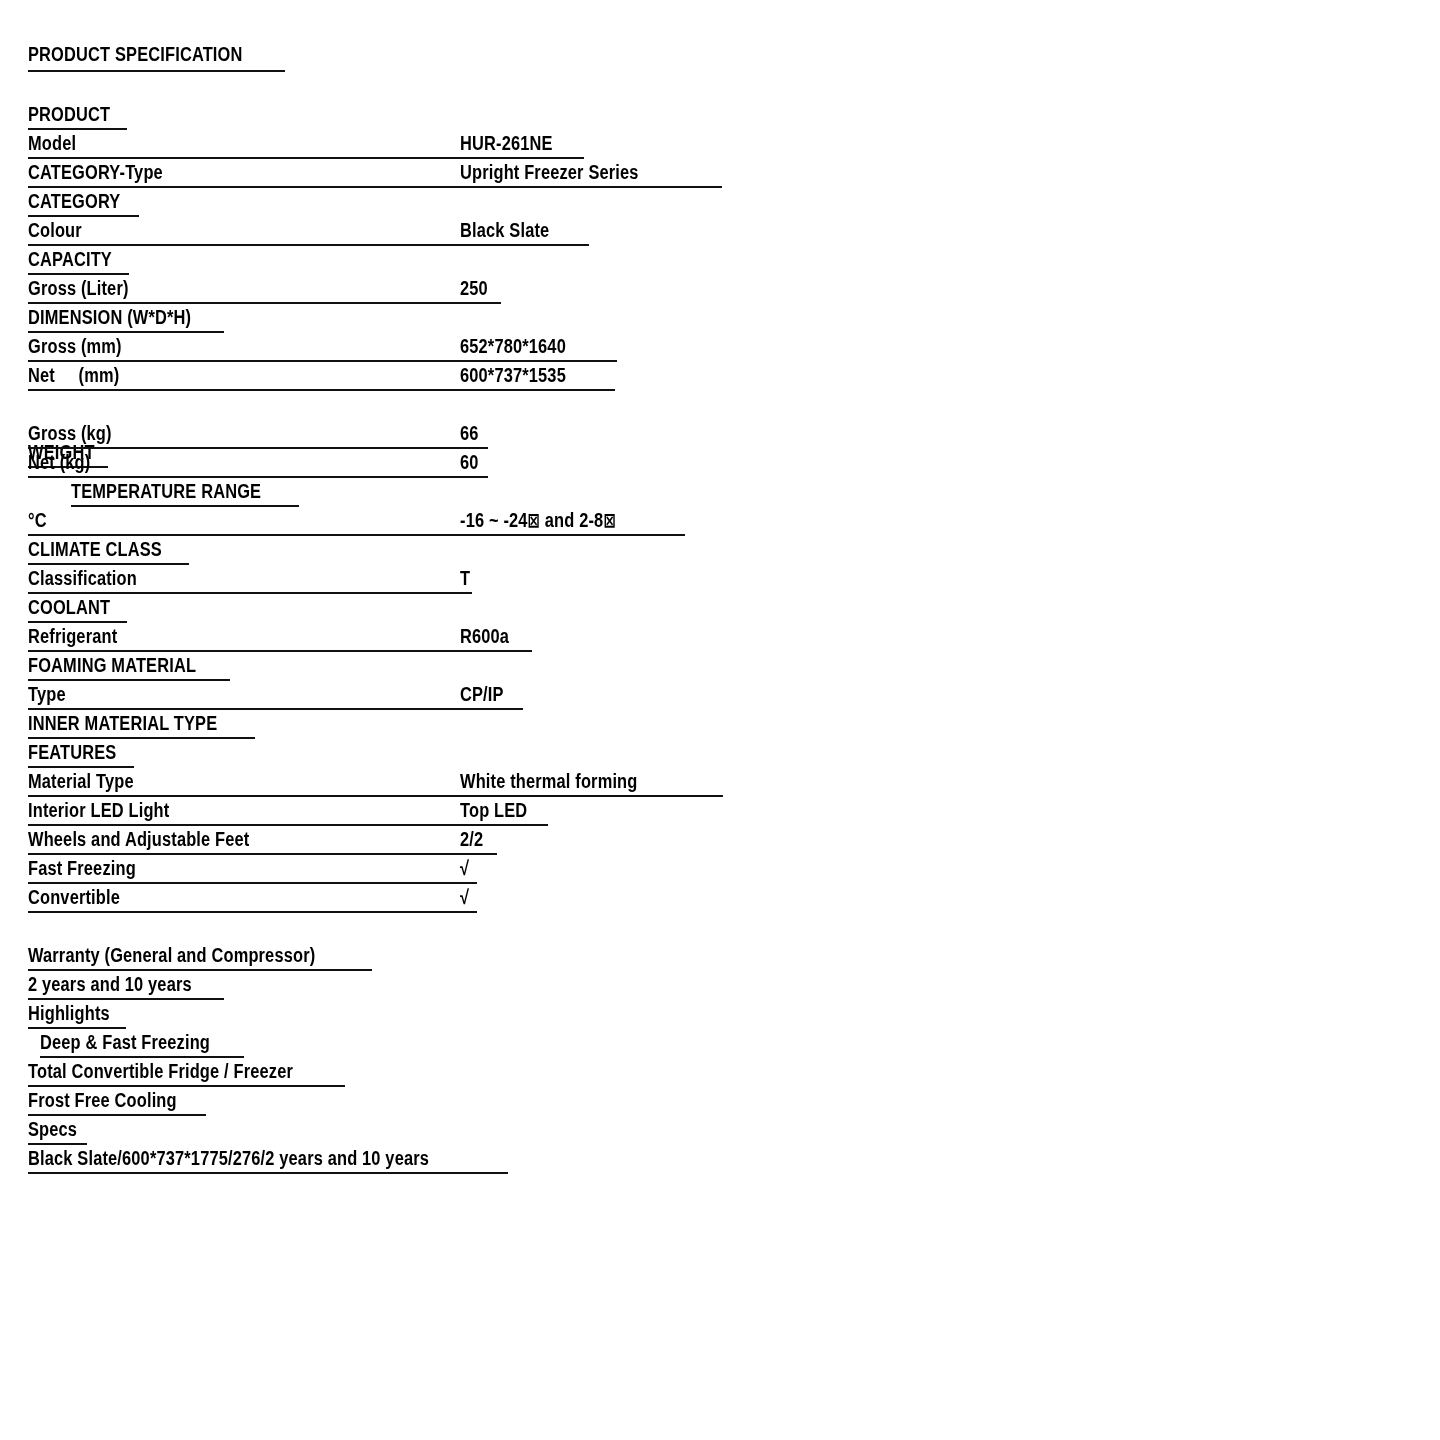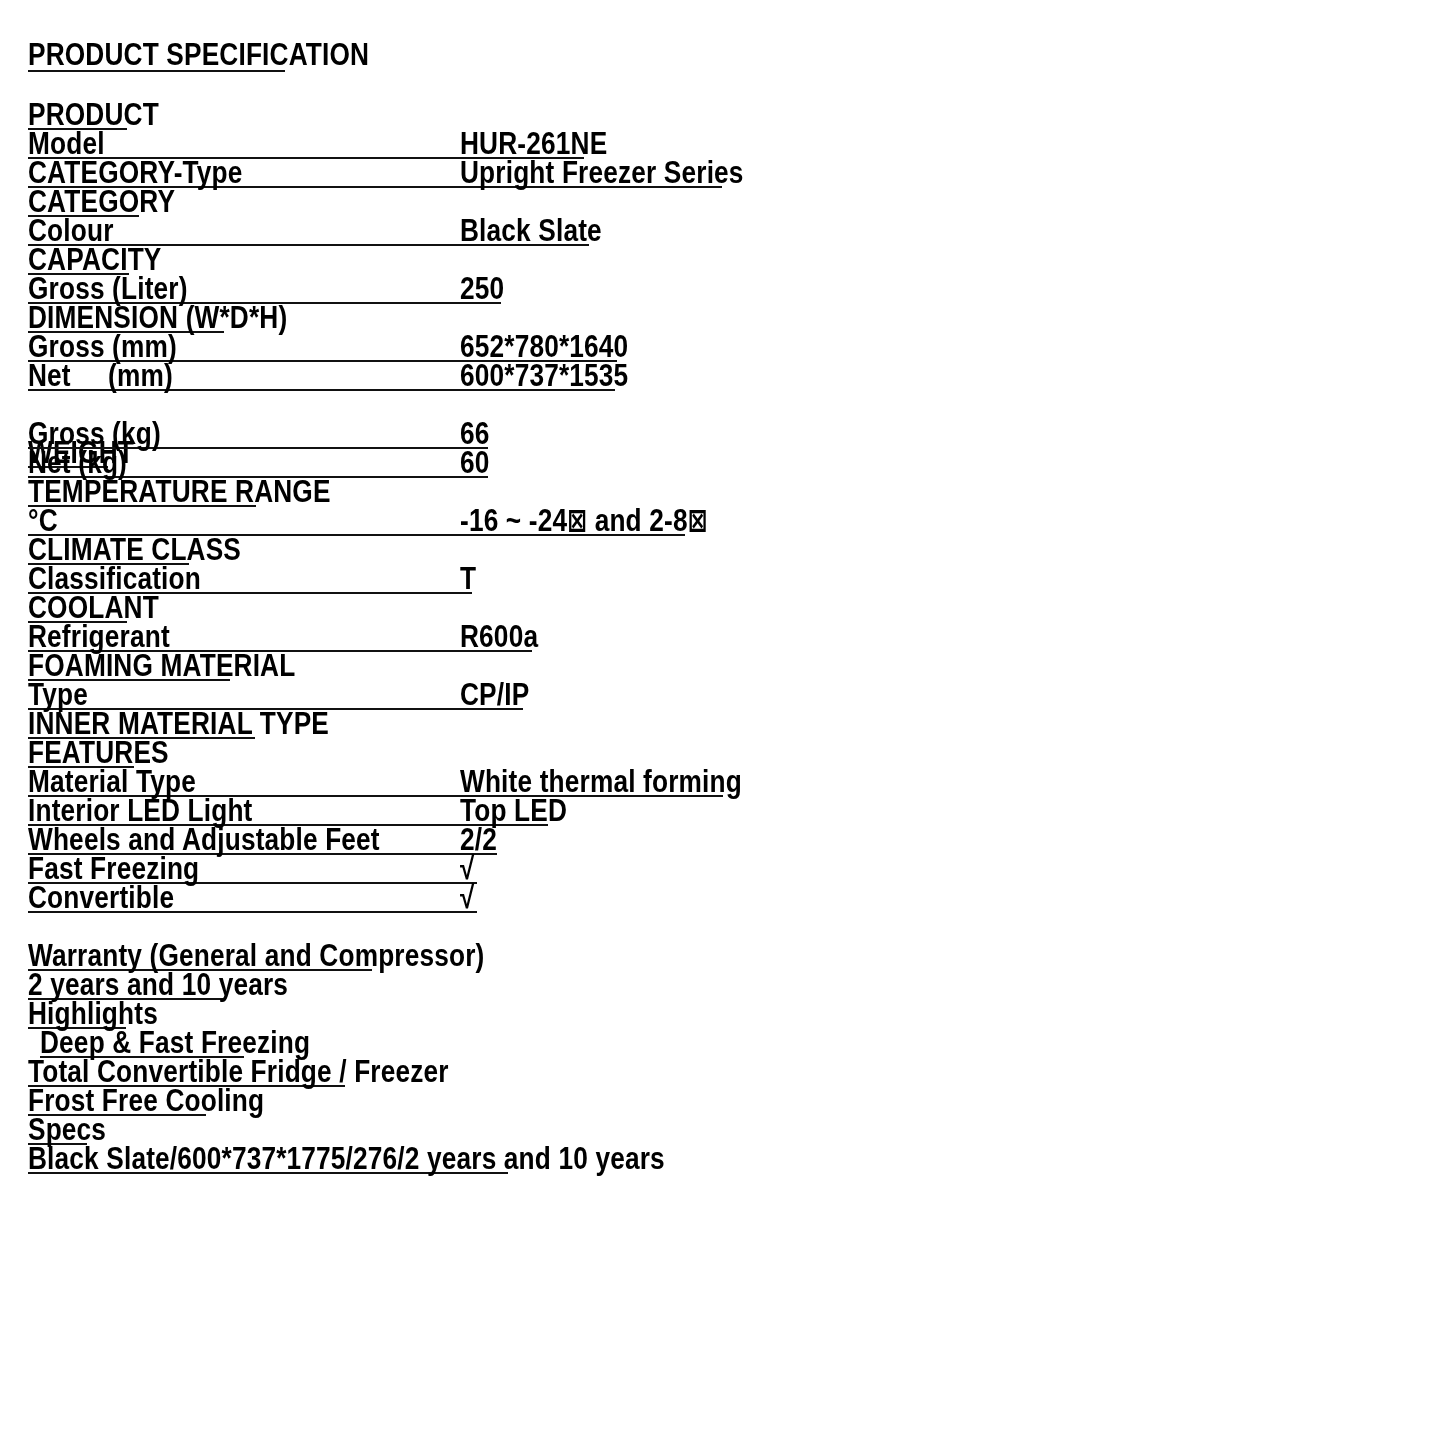--- a/index.html
+++ b/index.html
@@ -18,21 +18,21 @@
   .doc {
     position: absolute;
     left: 28px;
     top: 40px;
     width: 760px;
   }
   .line {
     position: relative;
     height: 29px;
     font-weight: bold;
-    font-size: 32px;
+    font-size: 20px;
     line-height: 28px;
     transform-origin: left top;
   }
   .txt {
     display: inline-block;
     font-stretch: condensed;
     transform: scaleX(0.82);
     transform-origin: left center;
     white-space: nowrap;
     letter-spacing: 0.2px;
@@ -142,21 +142,21 @@
     <span class="value-text txt">66</span>
   </div>
   <div class="line pair">
     <div class="label-line" style="width:432px"></div>
     <span class="label-text txt">Net (kg)</span>
     <span class="u-value" style="width:28px"></span>
     <span class="value-text txt">60</span>
   </div>
 
   <div class="line">
-    <span class="u" style="width: 228px;"><span class="txt">TEMPERATURE RANGE</span></span>
+    <span class="u" style="width: 228px; margin-left: 43px;"><span class="txt">TEMPERATURE RANGE</span></span>
   </div>
   <div class="line pair">
     <div class="label-line" style="width:432px"></div>
     <span class="label-text txt">°C</span>
     <span class="u-value" style="width:225px"></span>
     <span class="value-text txt">-16 ~ -24⊠ and 2-8⊠</span>
   </div>
 
   <div class="line">
     <span class="u" style="width: 161px;"><span class="txt">CLIMATE CLASS</span></span>

